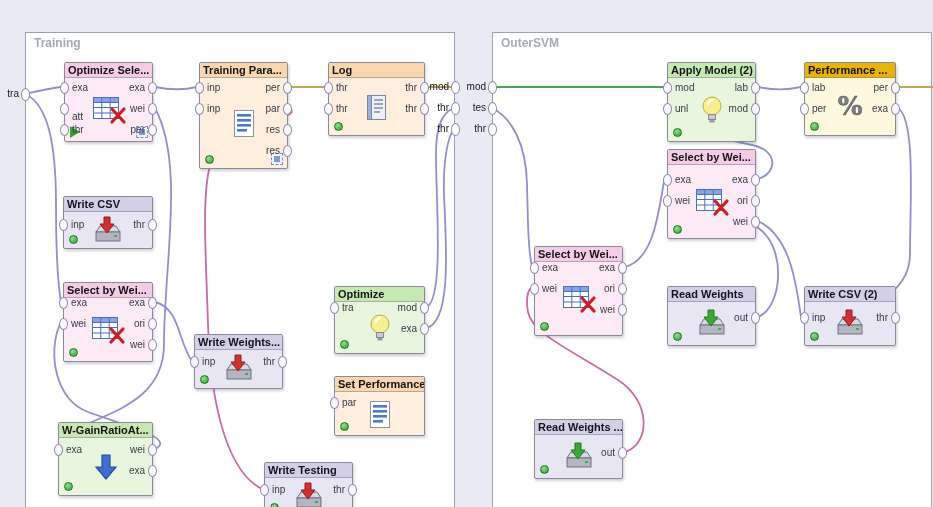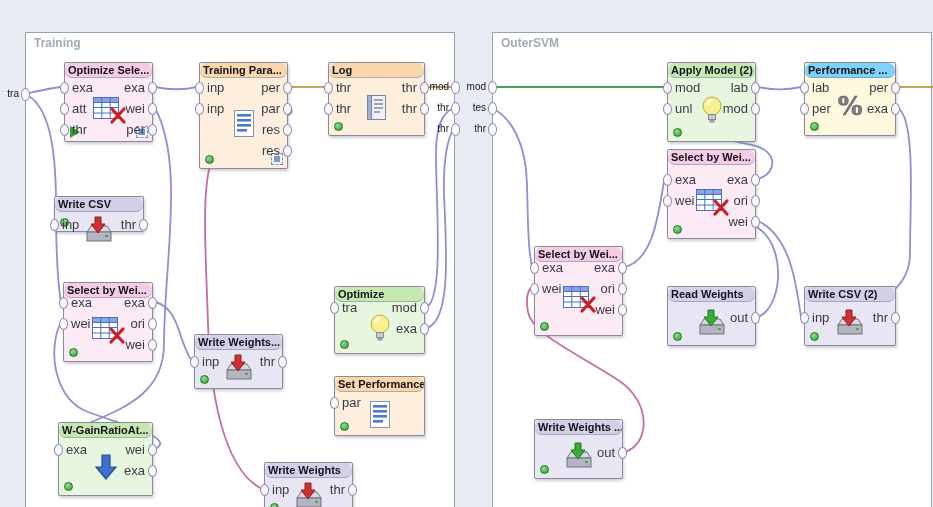--- a/index.html
+++ b/index.html
@@ -2,30 +2,30 @@
 <html><head>
 <meta charset="utf-8">
 <style>
   html,body{margin:0;padding:0;}
   body{background:#e9ebf3;font-family:"Liberation Sans",sans-serif;}
   #canvas{position:relative;width:933px;height:507px;overflow:hidden;background:#e9ebf3;margin-top:24px;}
   .panel{position:absolute;background:#ffffff;border:1px solid #98a0bc;box-sizing:border-box;z-index:1;}
   .panel-title{position:absolute;top:3px;left:8px;font-size:12px;font-weight:bold;color:#a3a9b6;z-index:1;}
   #wires{position:absolute;left:0;top:0;z-index:2;pointer-events:none;}
   .op{position:absolute;z-index:3;border:1px solid #8b8b98;border-radius:2px;box-shadow:1px 2px 3px rgba(80,80,110,.28);box-sizing:border-box;}
-  .op-header{height:14px;line-height:14px;font-size:11px;font-weight:bold;color:#141418;padding:0 3px;overflow:hidden;white-space:nowrap;border-bottom:1px solid rgba(110,110,135,.45);border-radius:7px;}
+  .op-header{height:14px;line-height:14px;font-size:11px;font-weight:bold;color:#141418;padding:0 3px;overflow:hidden;white-space:nowrap;border-bottom:1px solid rgba(110,110,135,.45);}
   .op.pink{background:#fceaf5;}     .op.pink .op-header{background:#f4cce5;}
   .op.orange{background:#fdeedd;}   .op.orange .op-header{background:#f8d6ae;}
   .op.lavender{background:#e8e6f3;} .op.lavender .op-header{background:#d2cfe7;}
   .op.green{background:#e8f6df;}    .op.green .op-header{background:#c6e9b3;}
-  .op.yellow{background:#fdf9de;}   .op.yellow .op-header{background:#7dd3fc;}
+  .op.yellow{background:#fdf9de;}   .op.yellow .op-header{background:#eab308;}
   .op-icon{position:absolute;left:0;right:0;display:flex;justify-content:center;}
   .port{position:absolute;width:9px;height:12px;border:1px solid #8f86ad;border-radius:50%;background:#f9f8fd;z-index:4;box-sizing:border-box;}
   .port.in{left:-5px;} .port.out{right:-5px;}
-  .port-label{position:absolute;font-size:13px;color:#3a3a44;line-height:10px;z-index:4;}
+  .port-label{position:absolute;font-size:10px;color:#3a3a44;line-height:10px;z-index:4;}
   .port-label.in{left:7px;} .port-label.out{right:7px;}
   .status-ok{position:absolute;left:5px;bottom:4px;width:9px;height:9px;border-radius:50%;
     background:radial-gradient(circle at 35% 30%, #90e090, #2f9e2f);border:1px solid #1d741d;box-sizing:border-box;}
   .status-play{position:absolute;left:5px;bottom:3px;width:0;height:0;border-left:10px solid #2fa52f;
     border-top:6px solid transparent;border-bottom:6px solid transparent;}
   .sub-icon{position:absolute;right:4px;bottom:3px;width:12px;height:12px;border:1px dashed #7d8fc9;background:#eef3fd;box-sizing:border-box;}
   .sub-icon::after{content:"";position:absolute;left:2px;top:2px;width:6px;height:6px;background:#5b79c9;opacity:.75;}
   .edge-port{position:absolute;width:9px;height:13px;border:1px solid #8f86ad;border-radius:50%;background:#ffffff;z-index:4;box-sizing:border-box;}
   .edge-label{position:absolute;width:26px;font-size:10px;line-height:12px;color:#17171c;text-align:right;z-index:4;}
   .bottom-strip{position:absolute;left:0;top:499px;width:933px;height:8px;background:#cdd0d8;border-top:1px solid #b4b7c2;z-index:5;}
@@ -75,21 +75,21 @@
             <line x1="10.8" y1="2.5" x2="10.8" y2="23.5" stroke="#4a6ec0"></line>
             <line x1="19.2" y1="2.5" x2="19.2" y2="23.5" stroke="#4a6ec0"></line>
             <line x1="2.5" y1="12.5" x2="27.5" y2="12.5" stroke="#4a6ec0"></line>
             <line x1="2.5" y1="18" x2="27.5" y2="18" stroke="#4a6ec0"></line>
             <path d="M21,14 L33,27 M33,14 L21,27" stroke="#cc1f1f" stroke-width="3.2" stroke-linecap="round" fill="none"></path>
           </svg>
         </div>
         <div class="port in" style="top: 19px;"></div>
         <div class="port-label in" style="top: 20px;">exa</div>
         <div class="port in" style="top: 40px;"></div>
-        <div class="port-label in" style="top: 41px;">att</div>
+        <div class="port-label in" style="top: 49px;">att</div>
         <div class="port in" style="top: 61px;"></div>
         <div class="port-label in" style="top: 62px;">thr</div>
         <div class="port out" style="top: 19px;"></div>
         <div class="port-label out" style="top: 20px;">exa</div>
         <div class="port out" style="top: 40px;"></div>
         <div class="port-label out" style="top: 41px;">wei</div>
         <div class="port out" style="top: 61px;"></div>
         <div class="port-label out" style="top: 62px;">per</div>
         <div class="status-play"></div>
         <div class="sub-icon"></div>
@@ -135,21 +135,21 @@
         <div class="port in" style="top: 19px;"></div>
         <div class="port-label in" style="top: 20px;">thr</div>
         <div class="port in" style="top: 40px;"></div>
         <div class="port-label in" style="top: 41px;">thr</div>
         <div class="port out" style="top: 19px;"></div>
         <div class="port-label out" style="top: 20px;">thr</div>
         <div class="port out" style="top: 40px;"></div>
         <div class="port-label out" style="top: 41px;">thr</div>
         <div class="status-ok"></div>
       </div>
-      <div class="op lavender" style="left: 54px; top: 172px; width: 90px; height: 36px;">
+      <div class="op lavender" style="left: 63px; top: 172px; width: 90px; height: 53px;">
         <div class="op-header">Write CSV</div>
         <div class="op-icon" style="top: 18.5px;">
           <svg width="34" height="30" viewBox="0 0 34 30">
             <path d="M5,16 L9,10 L25,10 L29,16 Z" fill="#d8d8e2" stroke="#70707e"></path>
             <rect x="5" y="16" width="24" height="9" fill="#b4b4c2" stroke="#70707e"></rect>
             <rect x="23" y="19" width="3" height="2" fill="#3bb03b"></rect>
             <path d="M13,1 h6 v7 h4 l-7,9 -7,-9 h4 z" fill="#d03030" stroke="#8e1f1f"></path>
           </svg>
         </div>
         <div class="port in" style="top: 22px;"></div>
@@ -241,21 +241,21 @@
             <rect x="8" y="11" width="14" height="2.6" fill="#4d79cf"></rect>
             <rect x="8" y="16" width="14" height="2.6" fill="#4d79cf"></rect>
             <rect x="8" y="21" width="10" height="2.6" fill="#4d79cf"></rect>
           </svg>
         </div>
         <div class="port in" style="top: 20px;"></div>
         <div class="port-label in" style="top: 21px;">par</div>
         <div class="status-ok"></div>
       </div>
       <div class="op lavender" style="left: 264px; top: 438px; width: 89px; height: 55px;">
-        <div class="op-header">Write Weights</div>
+        <div class="op-header">Write Testing</div>
         <div class="op-icon" style="top: 19px;">
           <svg width="34" height="30" viewBox="0 0 34 30">
             <path d="M5,16 L9,10 L25,10 L29,16 Z" fill="#d8d8e2" stroke="#70707e"></path>
             <rect x="5" y="16" width="24" height="9" fill="#b4b4c2" stroke="#70707e"></rect>
             <rect x="23" y="19" width="3" height="2" fill="#3bb03b"></rect>
             <path d="M13,1 h6 v7 h4 l-7,9 -7,-9 h4 z" fill="#d03030" stroke="#8e1f1f"></path>
           </svg>
         </div>
         <div class="port in" style="top: 21px;"></div>
         <div class="port-label in" style="top: 22px;">inp</div>
@@ -374,21 +374,21 @@
             <path d="M13,1 h6 v7 h4 l-7,9 -7,-9 h4 z" fill="#d03030" stroke="#8e1f1f"></path>
           </svg>
         </div>
         <div class="port in" style="top: 25px;"></div>
         <div class="port-label in" style="top: 26px;">inp</div>
         <div class="port out" style="top: 25px;"></div>
         <div class="port-label out" style="top: 26px;">thr</div>
         <div class="status-ok"></div>
       </div>
       <div class="op lavender" style="left: 534px; top: 395px; width: 89px; height: 60px;">
-        <div class="op-header">Write Weights ...</div>
+        <div class="op-header">Read Weights ...</div>
         <div class="op-icon" style="top: 21.5px;">
           <svg width="34" height="30" viewBox="0 0 34 30">
             <path d="M5,16 L9,10 L25,10 L29,16 Z" fill="#d8d8e2" stroke="#70707e"></path>
             <rect x="5" y="16" width="24" height="9" fill="#b4b4c2" stroke="#70707e"></rect>
             <rect x="23" y="19" width="3" height="2" fill="#3bb03b"></rect>
             <path d="M13,1 h6 v7 h4 l-7,9 -7,-9 h4 z" fill="#3aaa3a" stroke="#1f7a1f"></path>
           </svg>
         </div>
         <div class="port out" style="top: 27px;"></div>
         <div class="port-label out" style="top: 28px;">out</div>

